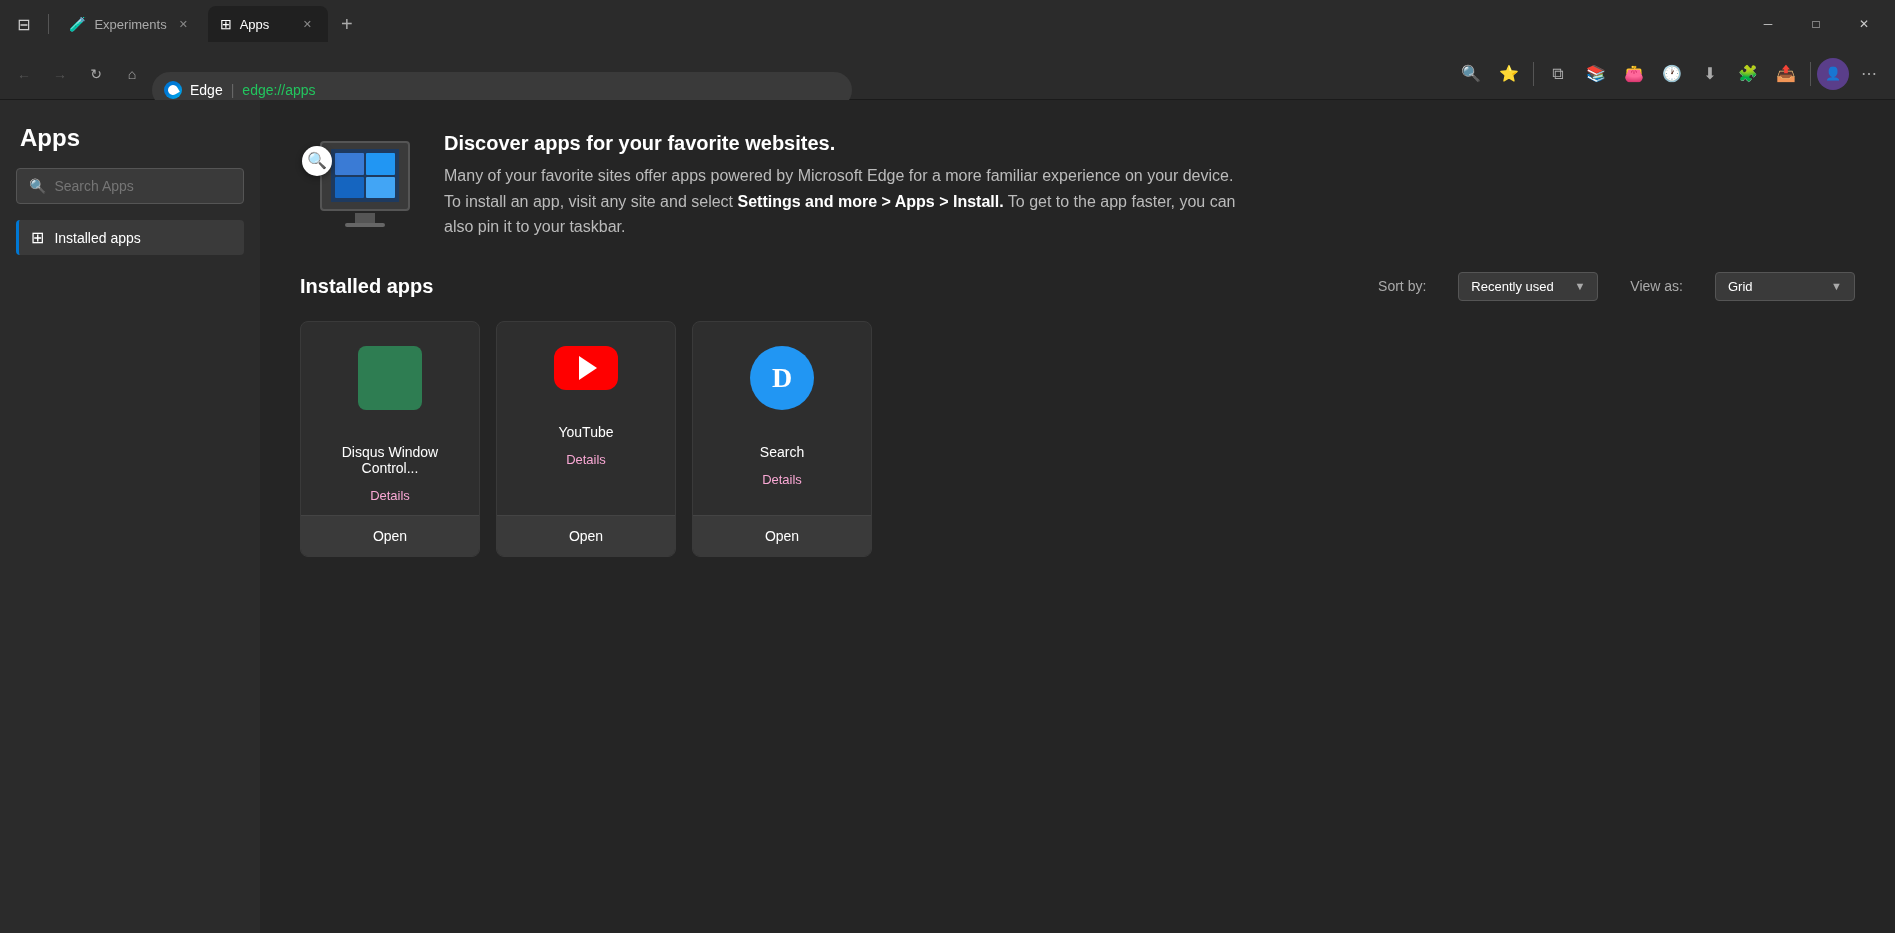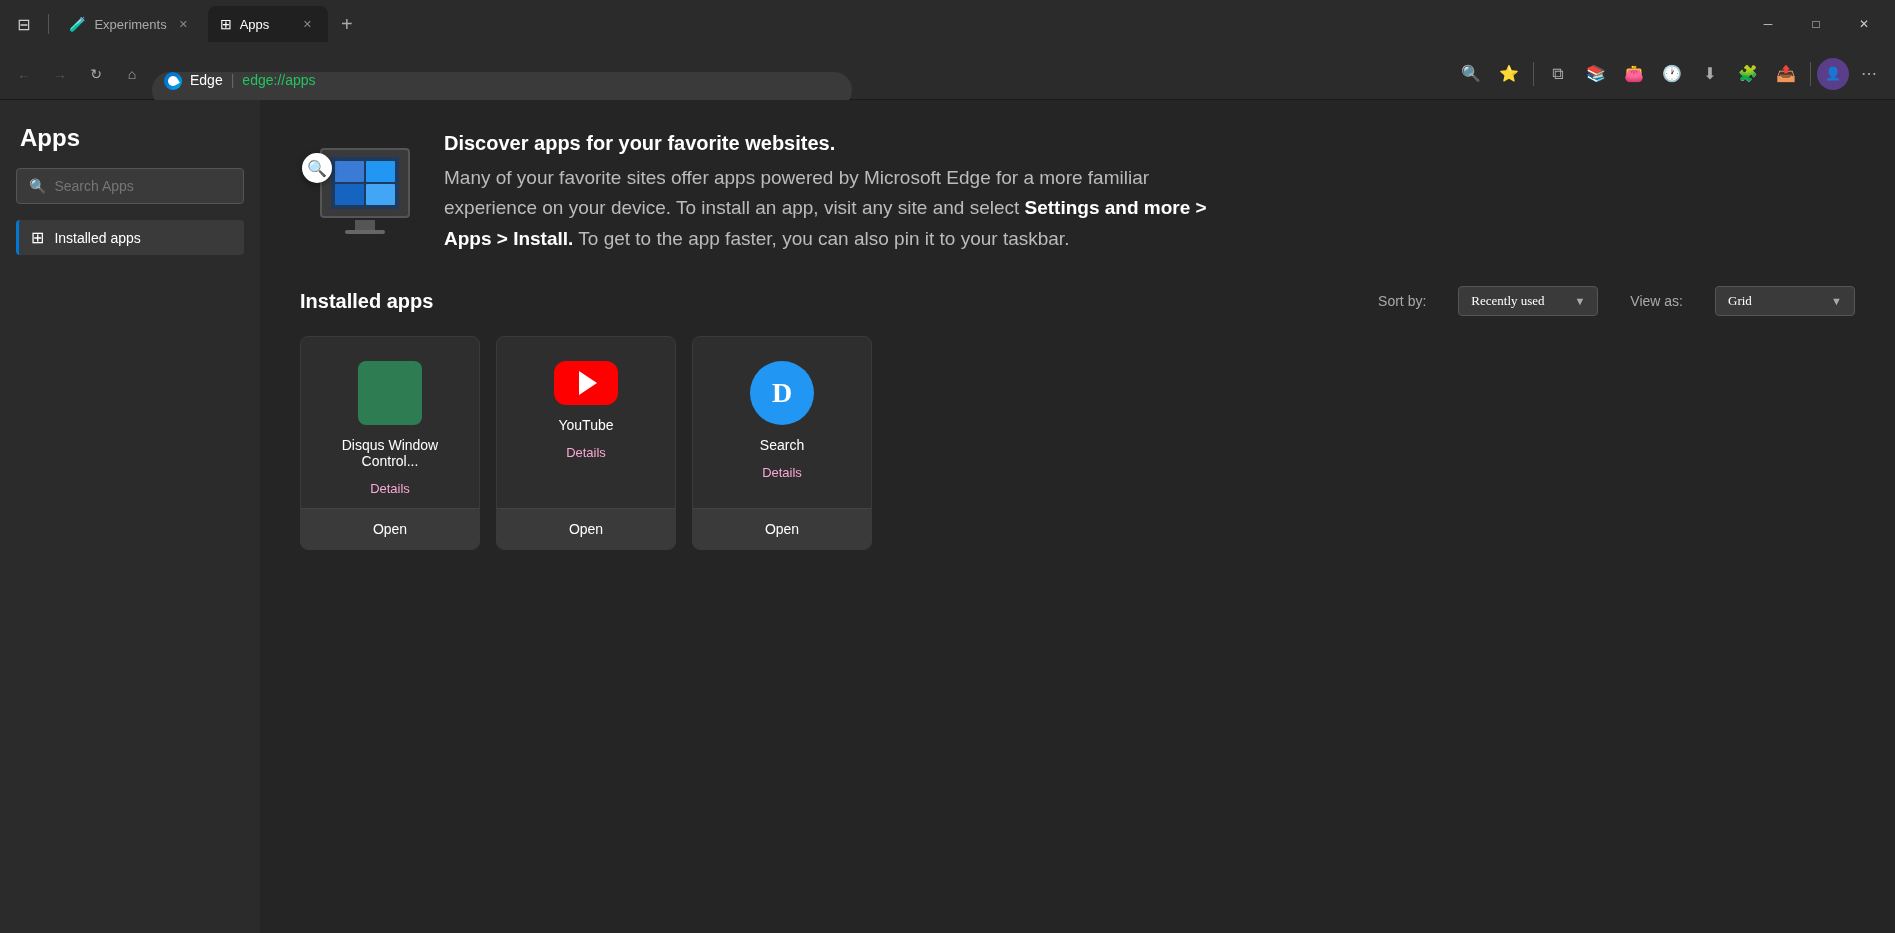--- a/index.html
+++ b/index.html
@@ -61,21 +61,21 @@
       padding: 0 8px; gap: 4px;
       border-bottom: 1px solid #1a1a1a;
     }
     .nav-btn {
       width: 32px; height: 32px;
       display: flex; align-items: center; justify-content: center;
       border-radius: 4px; cursor: pointer; color: #aaa; font-size: 14px;
     }
     .nav-btn.disabled { color: #555; cursor: default; }
     .address-bar {
-      flex: 1; display: flex; align-items: flex-start;
+      flex: 1; display: flex; align-items: center;
       background: #3a3a3a; border-radius: 20px;
       height: 36px; padding: 0 12px; gap: 8px;
       max-width: 700px;
       margin-top: 32px;
     }
     .edge-logo {
       width: 18px; height: 18px;
       background: linear-gradient(135deg, #0078d4 40%, #00b4f1 100%);
       border-radius: 50%; flex-shrink: 0;
       display: flex; align-items: center; justify-content: center;
@@ -180,61 +180,60 @@
     .search-bubble {
       width: 30px; height: 30px; background: #fff;
       border-radius: 50%; position: absolute; top: 5px; left: 2px;
       display: flex; align-items: center; justify-content: center;
       font-size: 16px; box-shadow: 0 2px 6px rgba(0,0,0,0.4);
     }
     .hero-text h2 {
       font-size: 20px; font-weight: 700; color: #fff; margin-bottom: 8px;
     }
     .hero-text p {
-      font-size: 19px; color: #bbb; line-height: 1.6; max-width: 800px;
+      font-size: 16px; color: #bbb; line-height: 1.6; max-width: 800px;
     }
     .hero-text strong { color: #fff; }
 
     
     .section-header {
       display: flex; align-items: center; margin-bottom: 20px;
     }
     .section-title {
       font-size: 20px; font-weight: 600; color: #fff;
     }
     .section-controls {
       margin-left: auto; display: flex; align-items: center; gap: 32px;
     }
     .sort-label { color: #aaa; font-size: 14px; }
     .dropdown-btn {
       display: flex; align-items: center; gap: 6px;
       background: #3a3a3a; border: 1px solid #555; border-radius: 4px;
       padding: 6px 12px; color: #fff; font-size: 13px; cursor: pointer;
       min-width: 140px;
-      font-family: Liberation Serif, serif;
     }
     .dropdown-btn .chevron { margin-left: auto; color: #aaa; font-size: 11px; }
     .view-label { color: #aaa; font-size: 14px; }
 
     
     .apps-grid {
       display: flex; gap: 16px; flex-wrap: wrap;
     }
     .app-card {
       width: 180px;
       background: #2e2e2e; border-radius: 8px; border: 1px solid #3a3a3a;
       overflow: hidden; cursor: pointer;
       display: flex; flex-direction: column;
     }
     .app-card-top {
       padding: 24px 16px 12px;
       display: flex; flex-direction: column; align-items: center; gap: 12px;
       flex: 1;
     }
-    .app-name { color: #fff; font-size: 14px; font-weight: 500; text-align: center; }
+    .app-name { color: #fff; font-size: 14px; font-weight: 500; text-align: center; margin-top: 22px; }
     .app-details { color: #f9a8d4; font-size: 13px; }
     .app-open-btn {
       width: 100%; padding: 12px;
       background: #3a3a3a; border: none; border-top: 1px solid #444;
       color: #fff; font-size: 14px; cursor: pointer; text-align: center;
     }
 
     
     .yt-icon {
       width: 64px; height: 44px; background: #ff0000; border-radius: 12px;

